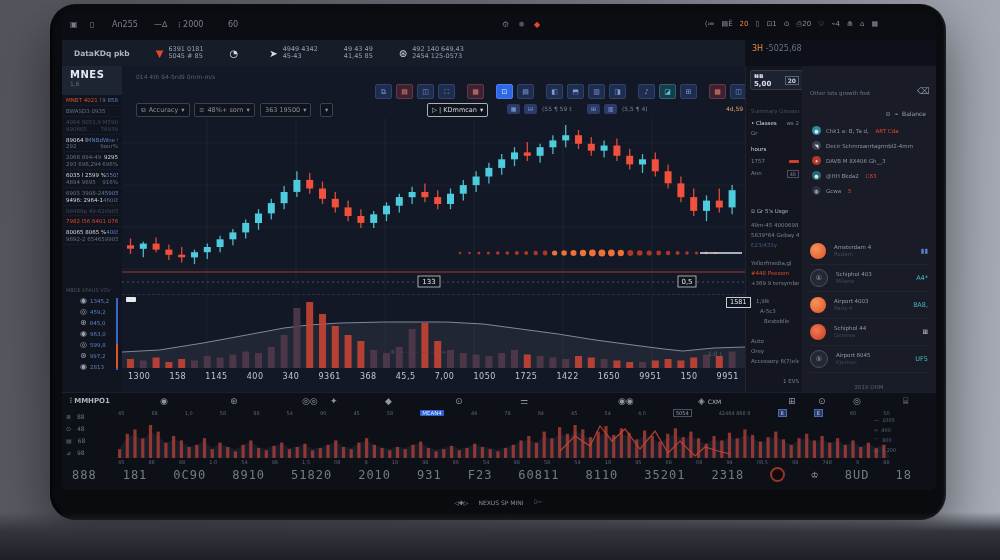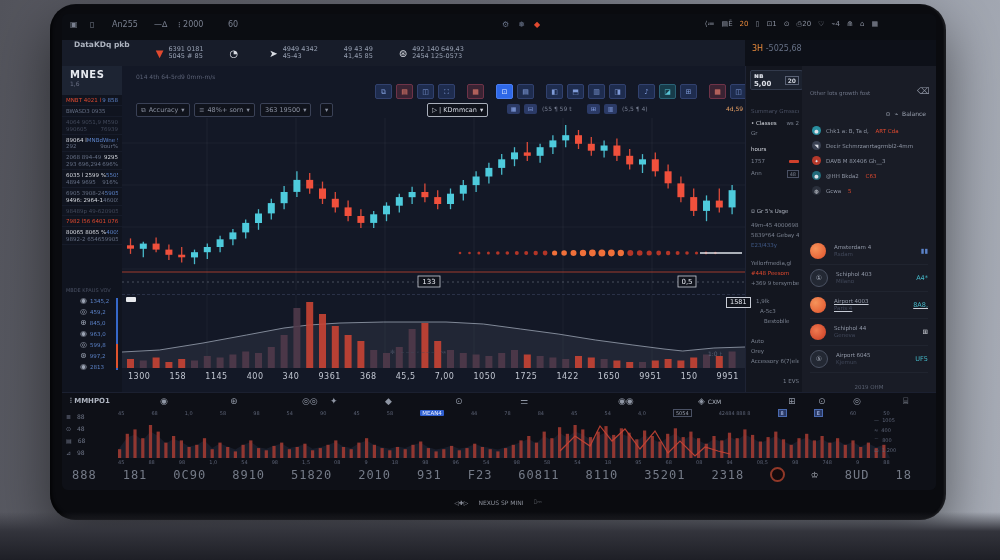--- a/index.html
+++ b/index.html
@@ -12,21 +12,21 @@
            border-radius:26px;box-shadow:0 22px 55px rgba(0,0,0,.5),inset -2px 0 2px rgba(255,255,255,.08),inset 2px -2px 3px rgba(0,0,0,.6);}
   .screen{position:absolute;left:12px;top:10px;width:874px;height:476px;background:#0d1018;
           border-radius:6px;overflow:hidden;color:#c7ccd6;font-size:8px;}
   .c-red{color:#e0492f}.c-orange{color:#e98a3c}.c-blue{color:#5b82c8}.c-teal{color:#45b8c8}
   .c-white{color:#d8dbe2}.c-dim{color:#667086}.c-dimmer{color:#41485a}
   
   .statusbar{position:absolute;left:0;top:0;width:874px;height:26px;background:#0b0d12;}
   .st-item{position:absolute;top:6px;font-size:8px;color:#7a8090;}
   .st-glyphs{position:absolute;top:6px;right:58px;display:flex;gap:7px;font-size:7px;color:#8a909e;}
   
-  .navbar{position:absolute;left:0;top:26px;width:683px;height:26px;background:#171c29;border-bottom:1px solid #222940;display:flex;}
+  .navbar{position:absolute;left:0;top:26px;width:683px;height:26px;background:#171c29;border-bottom:1px solid #222940;display:flex;align-items:center;}
   .nav-brand{margin-left:12px;font-weight:bold;font-size:7.5px;color:#aeb4c0;}
   .nav-group{display:flex;align-items:center;gap:5px;margin-left:26px;}
   .nav-g-icon{font-size:10px;}
   .nav-lines{display:flex;flex-direction:column;line-height:1.15;font-size:6.5px;color:#97a0b2;}
   .acct{position:absolute;left:690px;top:30px;font-size:8px;}
   
   .sidebar{position:absolute;left:0;top:52px;width:60px;height:326px;background:#10141f;border-right:1px solid #1c2234;}
   .side-head{height:26px;background:#1d2433;padding:3px 0 0 8px;}
   .side-title{font-weight:bold;font-size:10px;color:#e6e9ef;letter-spacing:.5px;}
   .side-sub{font-size:6px;color:#6b7186;}
@@ -719,21 +719,21 @@
             <span class="br-v c-blue">▮▮</span>
           </div>
           <div class="big-row" style="top: 199px;">
             <span class="br-ic ic-ring">①</span>
             <span class="br-t">
               <span>Schiphol 403</span>
               <span class="c-dimmer">Milano</span>
             </span>
             <span class="br-v c-teal">A4*</span>
           </div>
-          <div class="big-row" style="top: 226px; text-decoration: underline;">
+          <div class="big-row" style="top: 226px;">
             <span class="br-ic ic-orange"></span>
             <span class="br-t">
               <span>Airport 4003</span>
               <span class="c-dimmer">Paris 4</span>
             </span>
             <span class="br-v c-teal">8A8,</span>
           </div>
           <div class="big-row" style="top: 253px;">
             <span class="br-ic ic-orangebig"></span>
             <span class="br-t">

